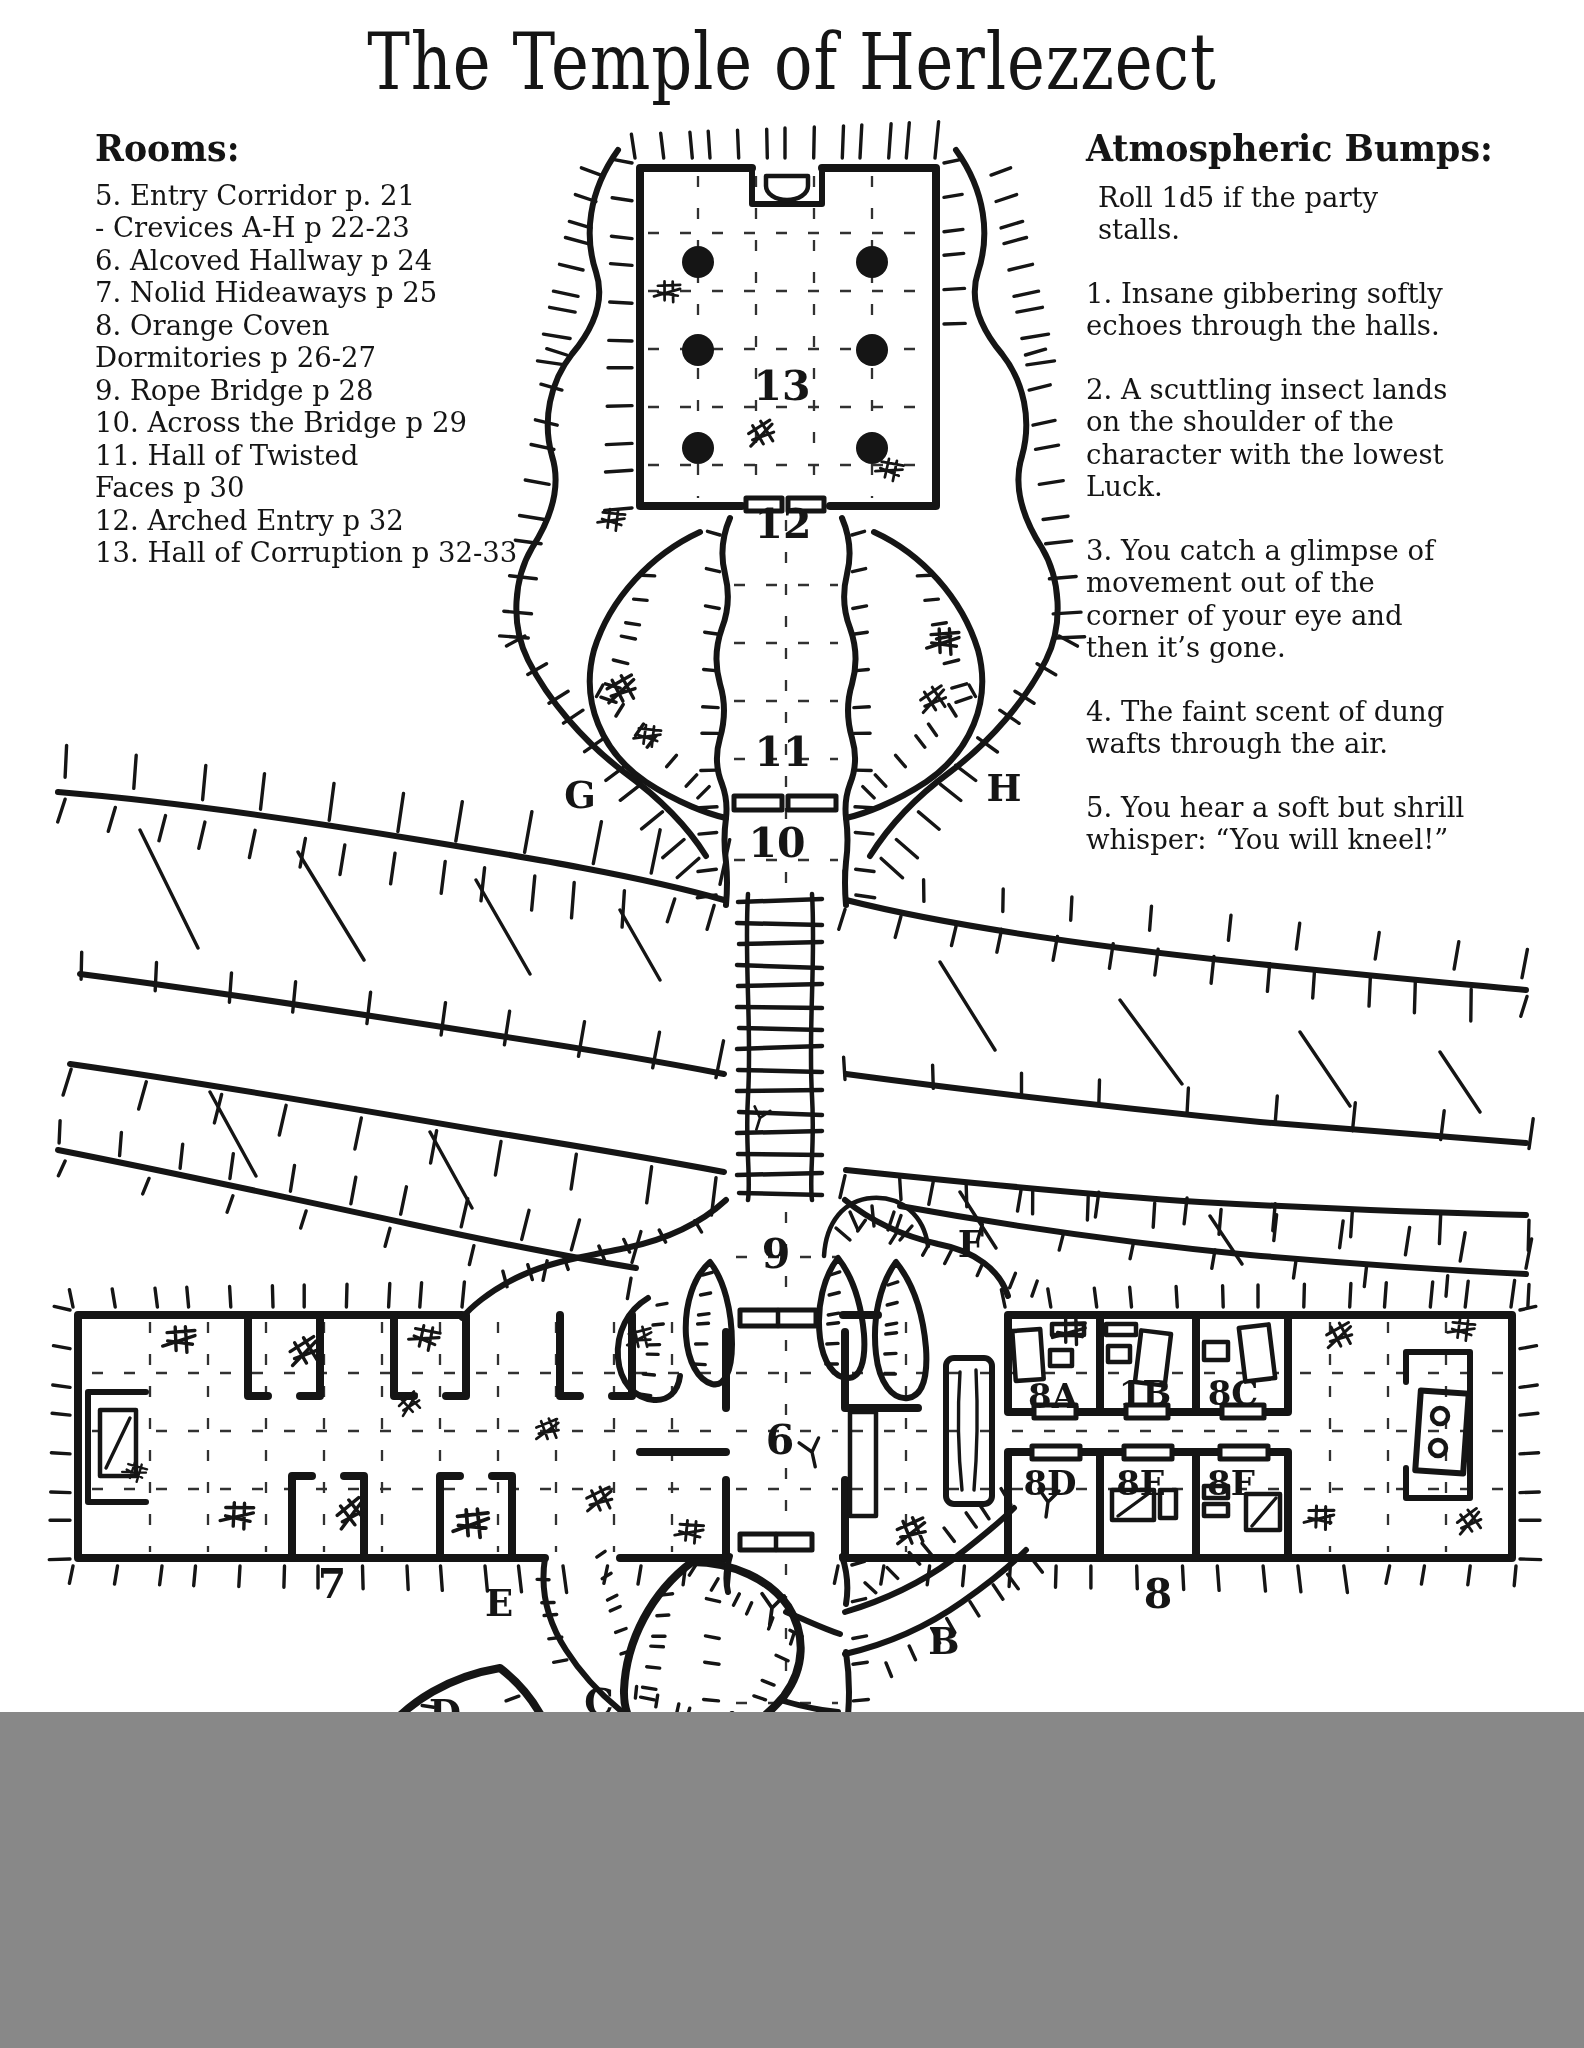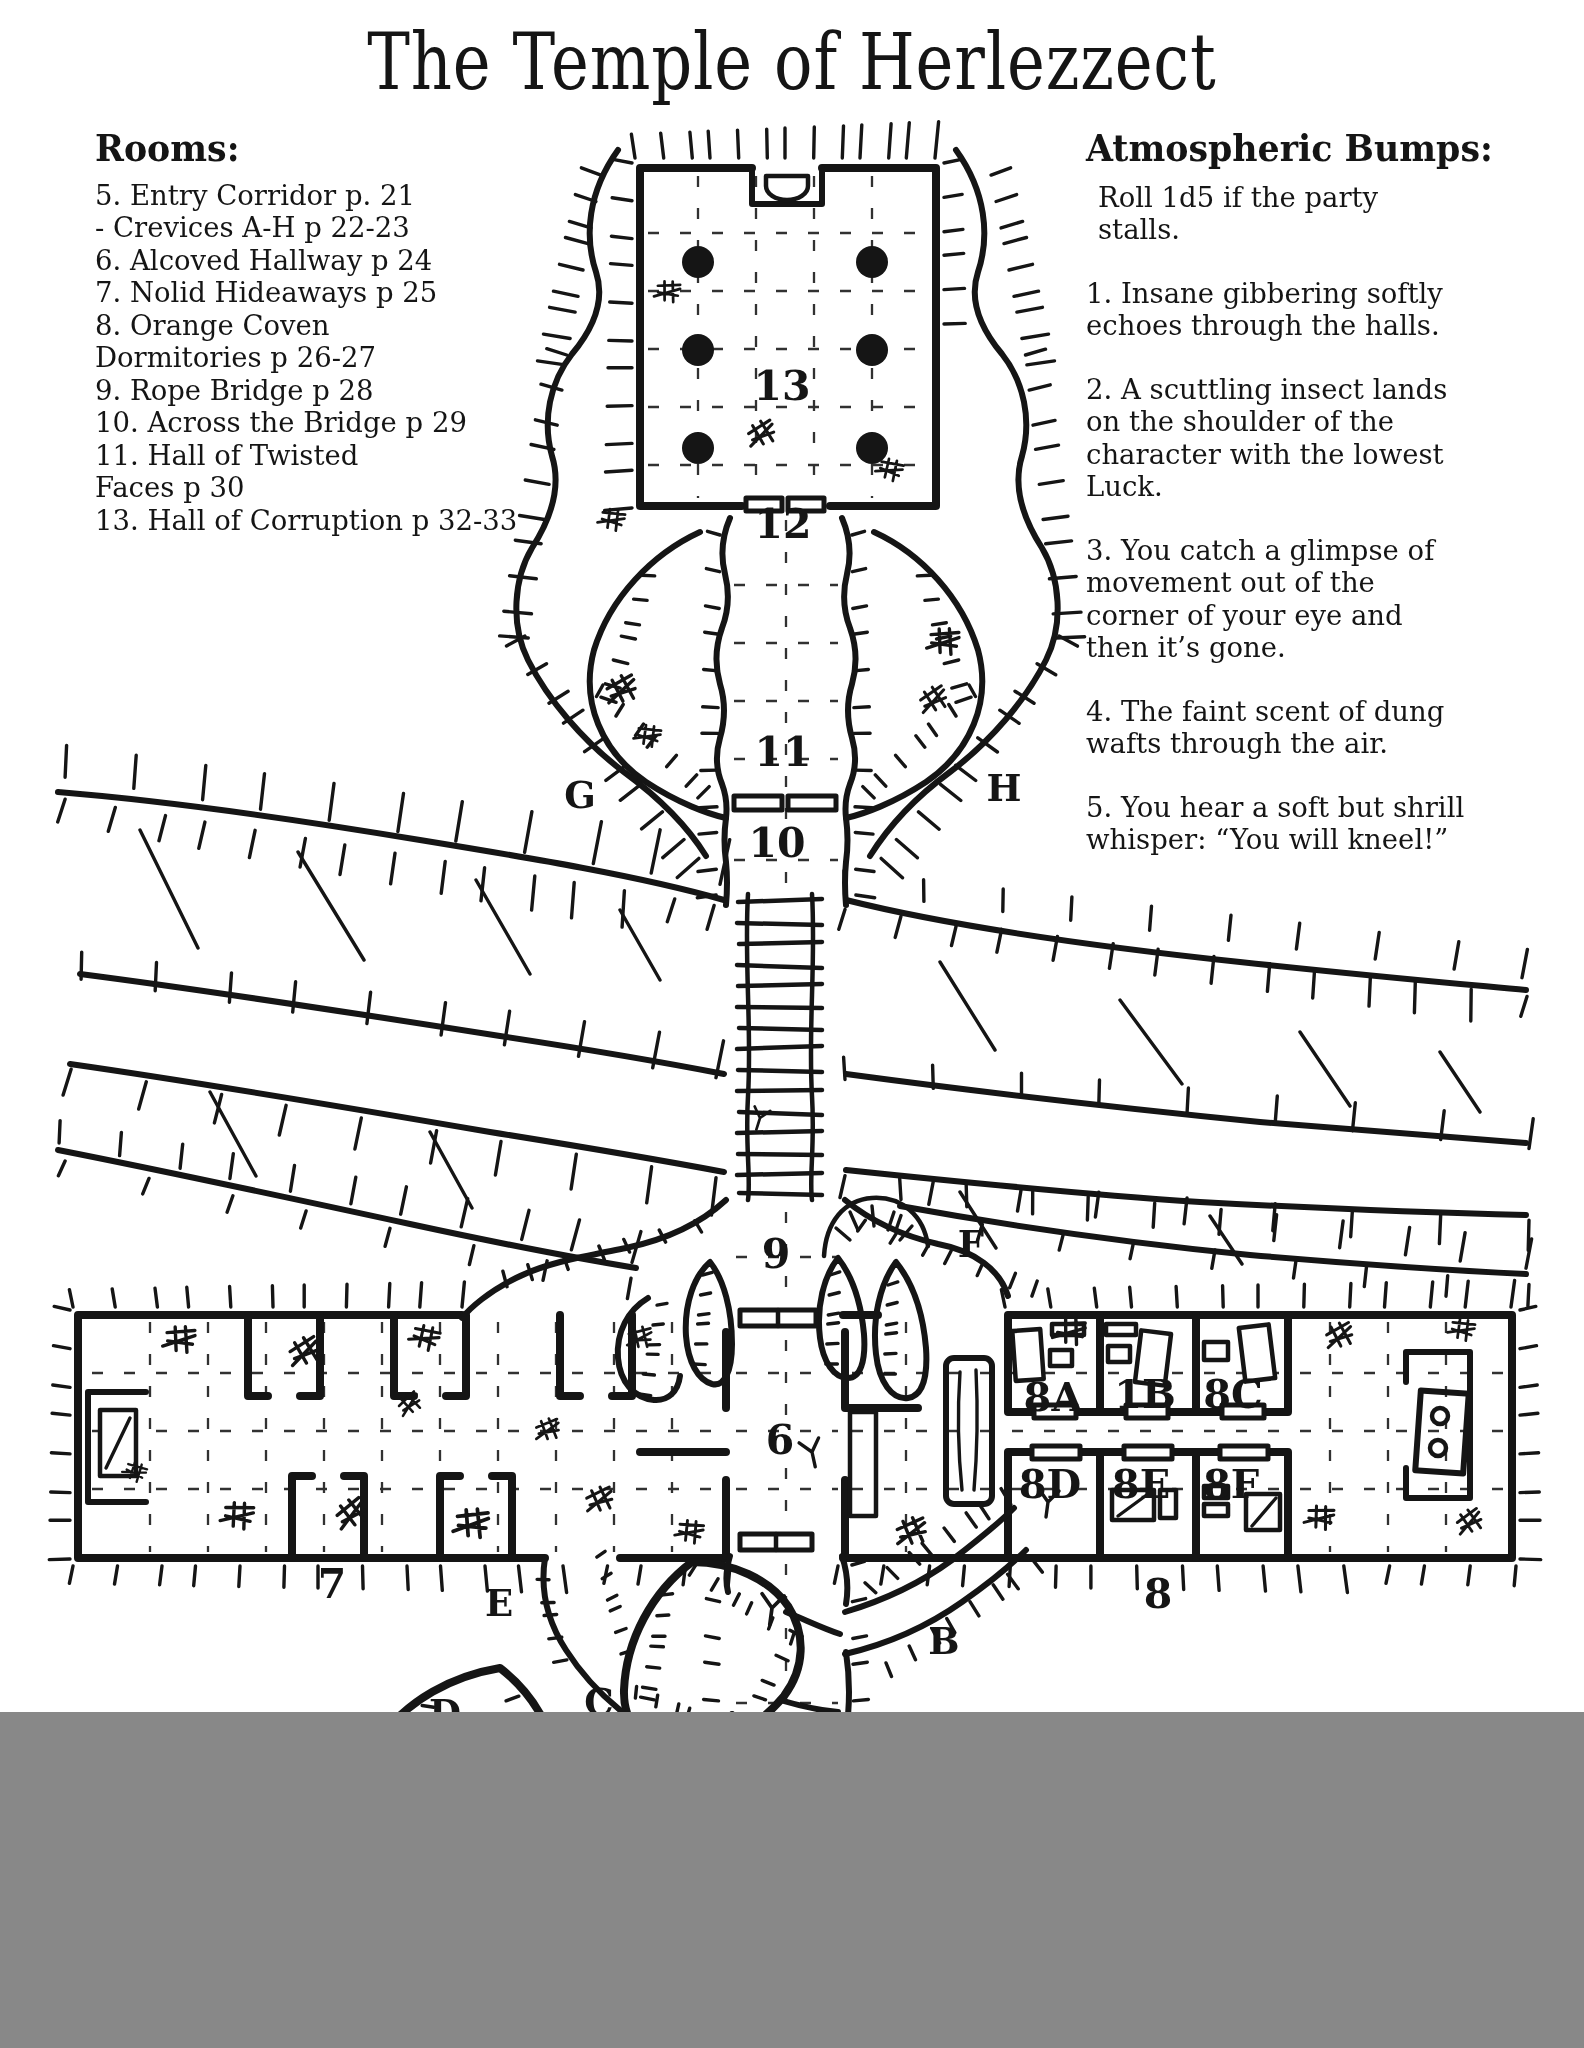--- a/index.html
+++ b/index.html
@@ -20,21 +20,21 @@
   .w5 {fill:none;stroke:#151515;stroke-width:4.5;stroke-linecap:round;stroke-linejoin:round;}
   .thr{fill:#ffffff;stroke:#151515;stroke-width:5;stroke-linejoin:round;}
   .furn{fill:#ffffff;stroke:#151515;stroke-width:4.5;stroke-linejoin:round;}
   .tick{fill:none;stroke:#151515;stroke-width:3.4;stroke-linecap:round;}
   .grid{fill:none;stroke:#151515;stroke-width:2.3;stroke-dasharray:11 21;opacity:.88;}
   .ink{fill:#151515;stroke:none;}
   .map-labels span{position:absolute;transform:translate(-50%,-50%);font-weight:700;z-index:2;
                    font-family:"DejaVu Serif","Liberation Serif",serif;}
   .ml-n{font-size:41px;}
   .ml-a{font-size:37px;}
-  .ml-c{font-size:40px;text-align:right;}
+  .ml-c{font-size:34px;text-align:right;}
   .pageno{position:absolute;left:1408px;top:1938px;font-size:46px;z-index:2;}
 </style>
 </head>
 <body>
 
 <div class="page">
 
   <div class="title-wrap">
     <div class="title">The Temple of Herlezzect</div>
   </div>
@@ -44,20 +44,21 @@
     <div>5. Entry Corridor p. 21</div>
     <div>- Crevices A-H p 22-23</div>
     <div>6. Alcoved Hallway p 24</div>
     <div>7. Nolid Hideaways p 25</div>
     <div>8. Orange Coven</div>
     <div>Dormitories p 26-27</div>
     <div>9. Rope Bridge p 28</div>
     <div>10. Across the Bridge p 29</div>
     <div>11. Hall of Twisted</div>
     <div>Faces p 30</div>
+    <div>12. Arched Entry p 32</div>
     <div>13. Hall of Corruption p 32-33</div>
   </div>
 
   <div class="col bumps">
     <div class="col-h">Atmospheric Bumps:</div>
     <p class="bump-intro">Roll 1d5 if the party stalls.</p>
     <p class="bump-item">1. Insane gibbering softly echoes through the halls.</p>
     <p class="bump-item">2. A scuttling insect lands on the shoulder of the character with the lowest Luck.</p>
     <p class="bump-item">3. You catch a glimpse of movement out of the corner of your eye and then it’s gone.</p>
     <p class="bump-item">4. The faint scent of dung wafts through the air.</p>

